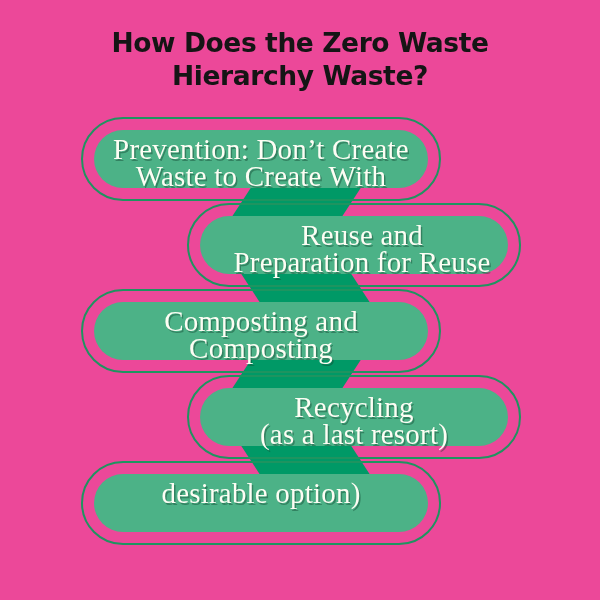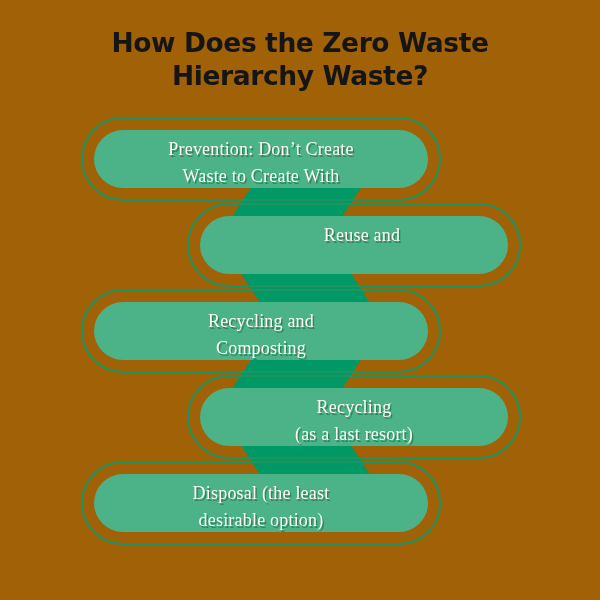--- a/index.html
+++ b/index.html
@@ -11,21 +11,21 @@
     height: 600px;
     background: #ffffff;
     font-family: "Liberation Sans", sans-serif;
     overflow: hidden;
   }
 
   #infographic {
     position: relative;
     width: 600px;
     height: 600px;
-    background: #a16207;
+    background: #ec4899;
   }
 
   
   .title-block {
     position: absolute;
     top: 26px;
     left: 0;
     width: 600px;
     text-align: center;
     z-index: 5;
@@ -57,21 +57,21 @@
     display: block;
   }
 
   
   .step-label {
     position: absolute;
     z-index: 4;
     text-align: center;
     color: #fdfdf4;
     font-family: "Liberation Serif", "DejaVu Serif", serif;
-    font-size: 18px;
+    font-size: 29px;
     line-height: 26.5px;
     letter-spacing: 0.2px;
     text-shadow: 1.5px 1.5px 0 rgba(20, 70, 50, 0.45);
     pointer-events: none;
   }
   .step-label span { display: block; }
 </style>
 </head>
 <body>
 
@@ -119,31 +119,31 @@
       </g>
     </svg>
 
     <div class="step-label" style="left:94px; top:136px; width:334px;">
       <span>Prevention: Don’t Create</span>
       <span>Waste to Create With</span>
     </div>
 
     <div class="step-label" style="left:208px; top:222px; width:308px;">
       <span>Reuse and</span>
+      <span>Preparation for Reuse</span>
     </div>
 
     <div class="step-label" style="left:94px; top:308px; width:334px;">
-      <span>Recycling and</span>
+      <span>Composting and</span>
       <span>Composting</span>
     </div>
 
     <div class="step-label" style="left:200px; top:394px; width:308px;">
       <span>Recycling</span>
       <span>(as a last resort)</span>
     </div>
 
     <div class="step-label" style="left:94px; top:480px; width:334px;">
-      <span>Disposal (the least</span>
       <span>desirable option)</span>
     </div>
 
   </div>
 </div>
 
 </body></html>

